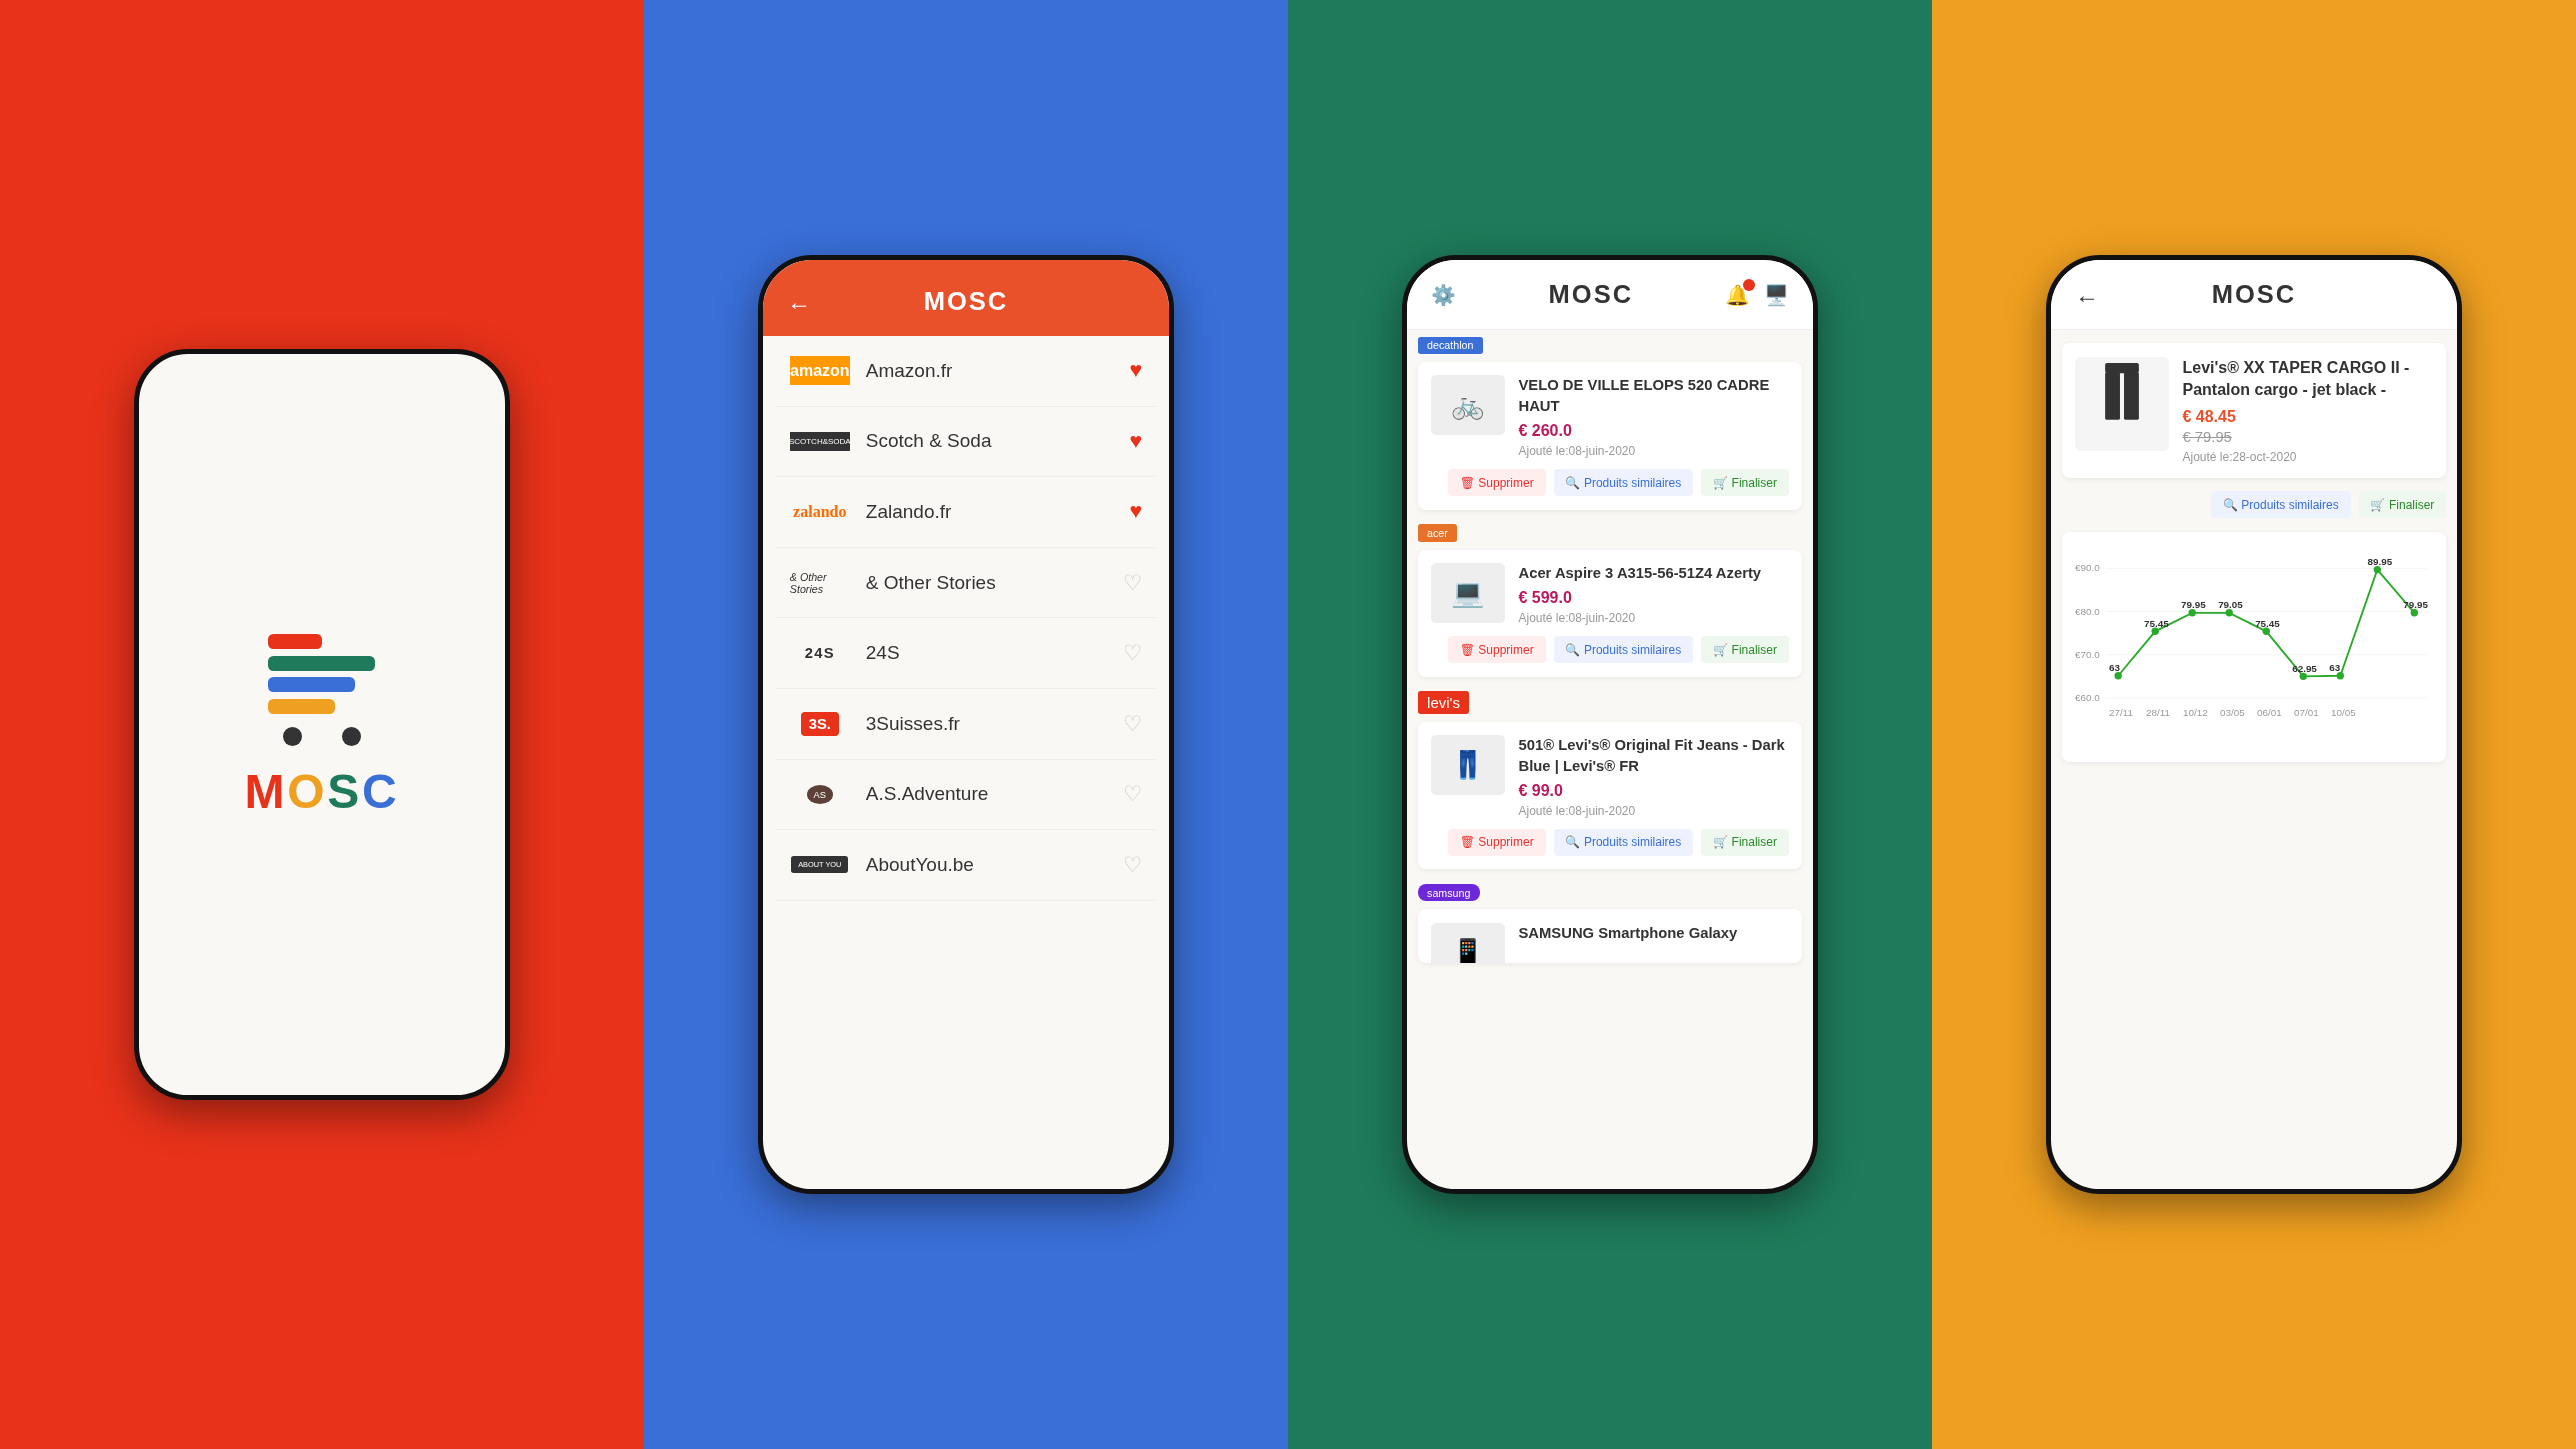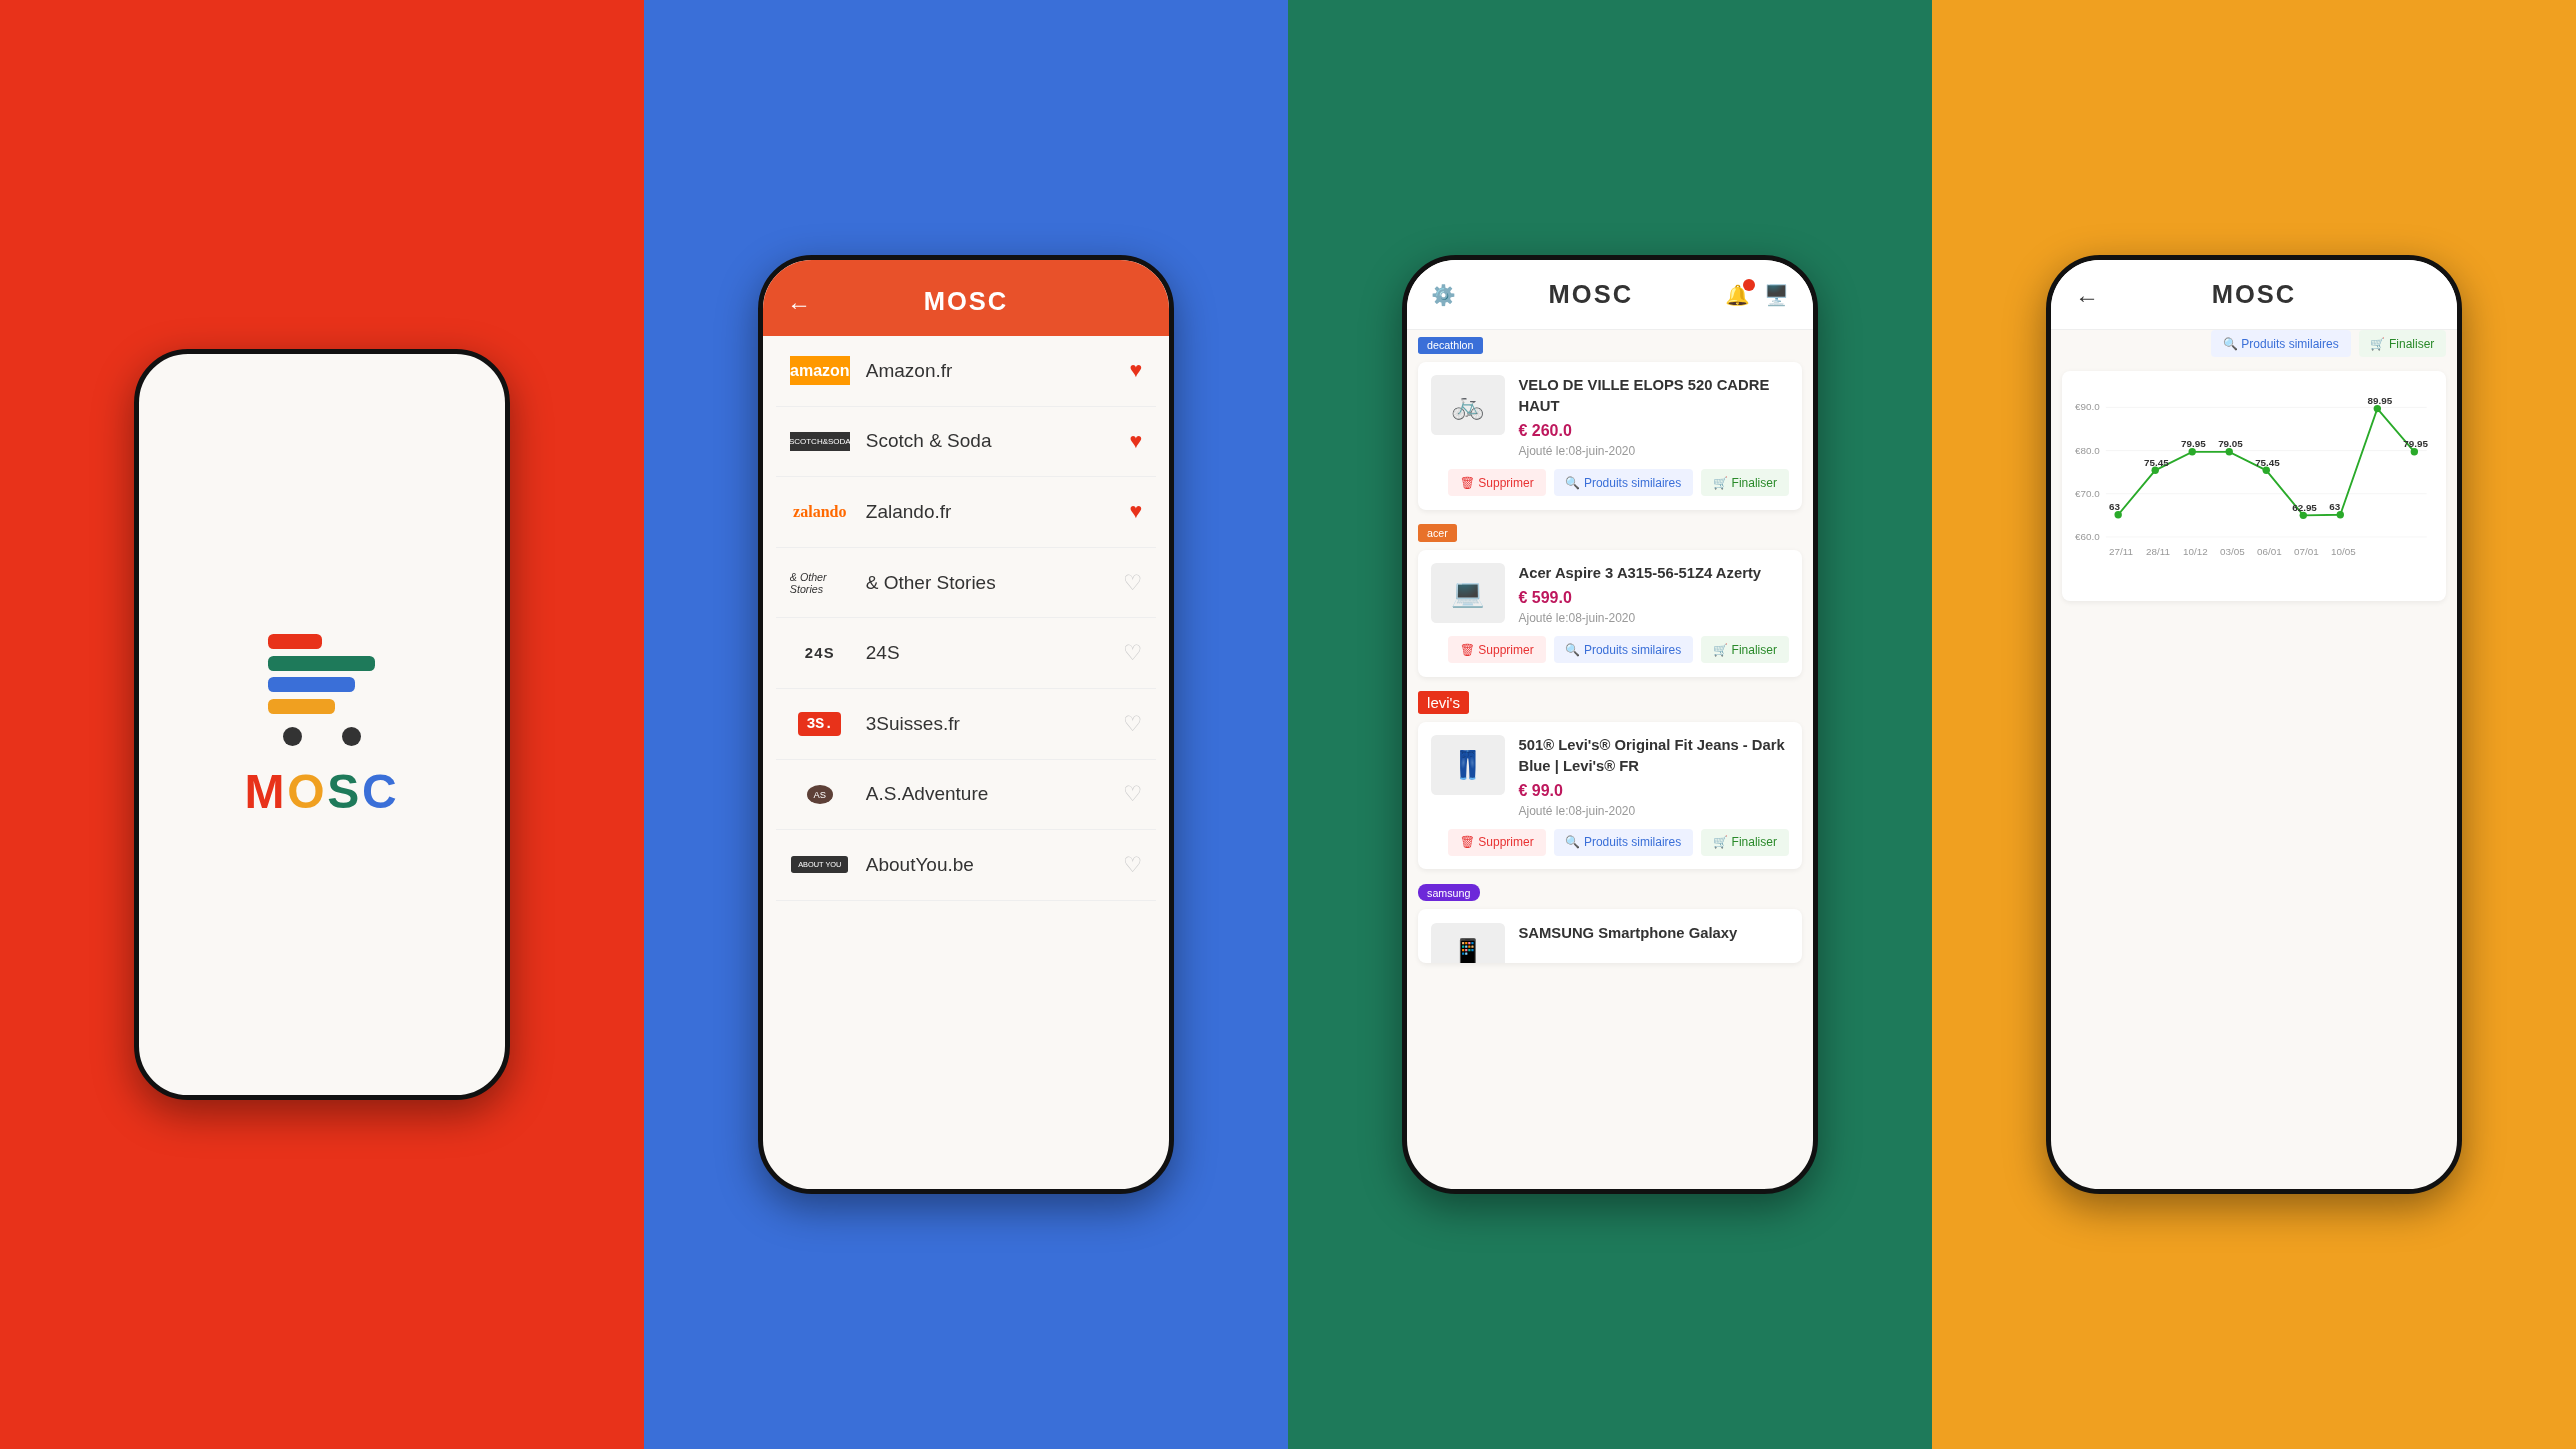--- a/index.html
+++ b/index.html
@@ -195,21 +195,21 @@
     }
     .heart-filled { color: #e8321a; }
     .heart-empty { color: #ccc; }
 
     
     .logo-amazon { background: #FF9900; color: white; font-size: 16px; font-weight: bold; padding: 5.4px 9.4px; border-radius: 4px; }
     .logo-scotch { background: #333; color: white; font-size: 10.7px; padding: 5.4px 6.7px; border-radius: 2.7px; }
     .logo-zalando { color: #ff6900; font-size: 16px; font-weight: 900; font-family: Liberation Serif, serif; }
     .logo-stories { color: #333; font-size: 10.7px; font-style: italic; }
     .logo-24s { color: #333; font-size: 14.8px; font-weight: 700; letter-spacing: 1.3px; }
-    .logo-3suisses { background: #e8321a; color: white; font-size: 14.8px; font-weight: 900; padding: 4px 8px; border-radius: 4px; font-family: Liberation Mono, monospace; }
+    .logo-3suisses { background: #e8321a; color: white; font-size: 14.8px; font-weight: 900; padding: 4px 8px; border-radius: 4px; }
     .logo-asadv { background: #5d4037; color: white; font-size: 9.4px; padding: 4px 6.7px; border-radius: 50%; }
     .logo-aboutyou { background: #333; color: white; font-size: 9.4px; padding: 4px 6.7px; border-radius: 2.7px; }
 
     
     .phone-cart {
       width: 416px;
       height: 939px;
       background: #faf8f5;
       display: flex;
       flex-direction: column;
@@ -608,20 +608,36 @@
 </div>
 
 <div class="panel panel-orange">
   <div class="phone phone-history">
     <div class="history-header">
       <div class="back-arrow" style="color:#333;font-size:24px;">←</div>
       <div class="history-header-title">MOSC</div>
       <div style="width:24px"></div>
     </div>
 
+    <div class="product-card">
+      <div class="product-img">
+
+        <svg width="54" height="81" viewBox="0 0 80 120">
+          <rect x="15" y="0" width="50" height="15" fill="#333" rx="3"></rect>
+          <rect x="15" y="14" width="22" height="70" fill="#333" rx="2"></rect>
+          <rect x="43" y="14" width="22" height="70" fill="#333" rx="2"></rect>
+        </svg>
+      </div>
+      <div class="product-info">
+        <div class="product-name">Levi's® XX TAPER CARGO II - Pantalon cargo - jet black -</div>
+        <div class="product-price">€ 48.45</div>
+        <div class="product-price-old">€ 79.95</div>
+        <div class="product-date">Ajouté le:28-oct-2020</div>
+      </div>
+    </div>
 
     <div class="product-actions">
       <button class="cart-action-btn btn-similar">🔍 Produits similaires</button>
       <button class="cart-action-btn btn-finalize">🛒 Finaliser</button>
     </div>
 
     <div class="price-chart">
       <svg class="chart-svg" viewBox="0 0 580 300">
 
         <text x="0" y="30" class="chart-axis-label">€90.0</text>

